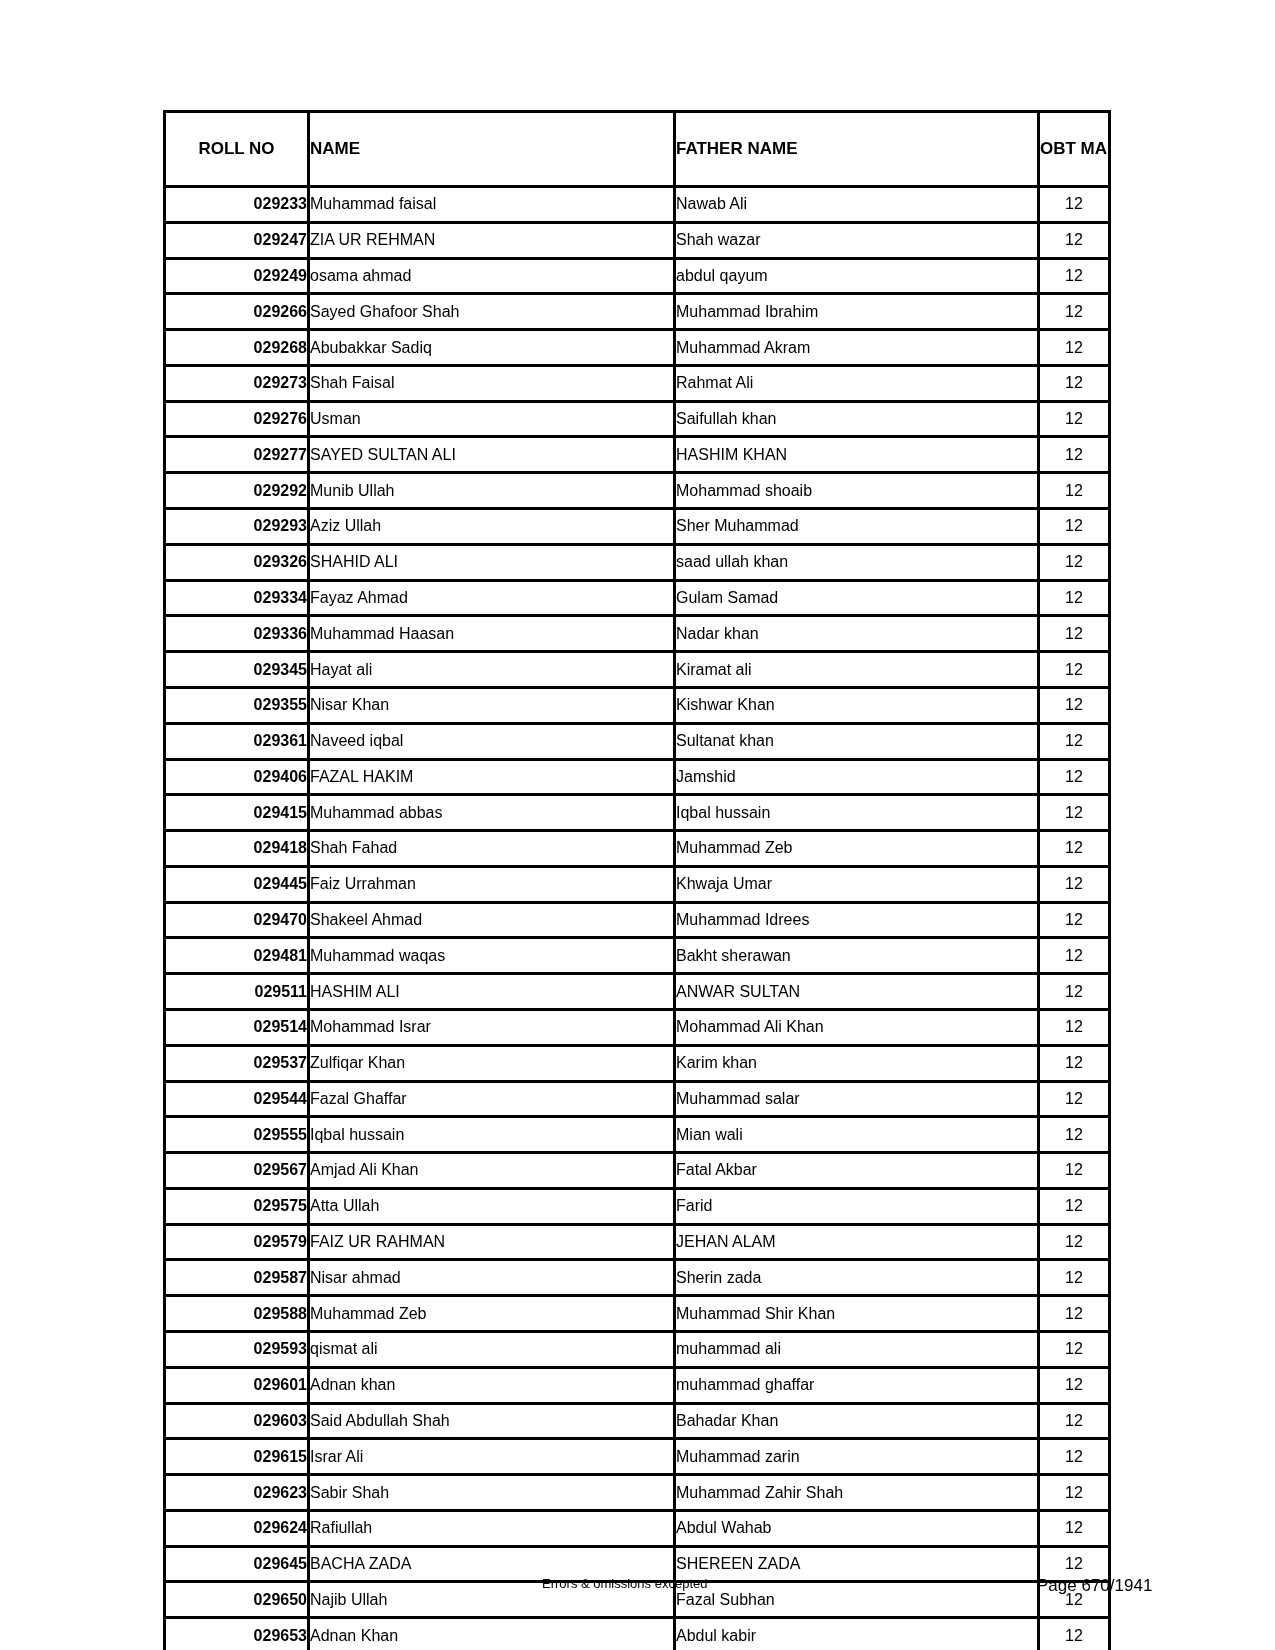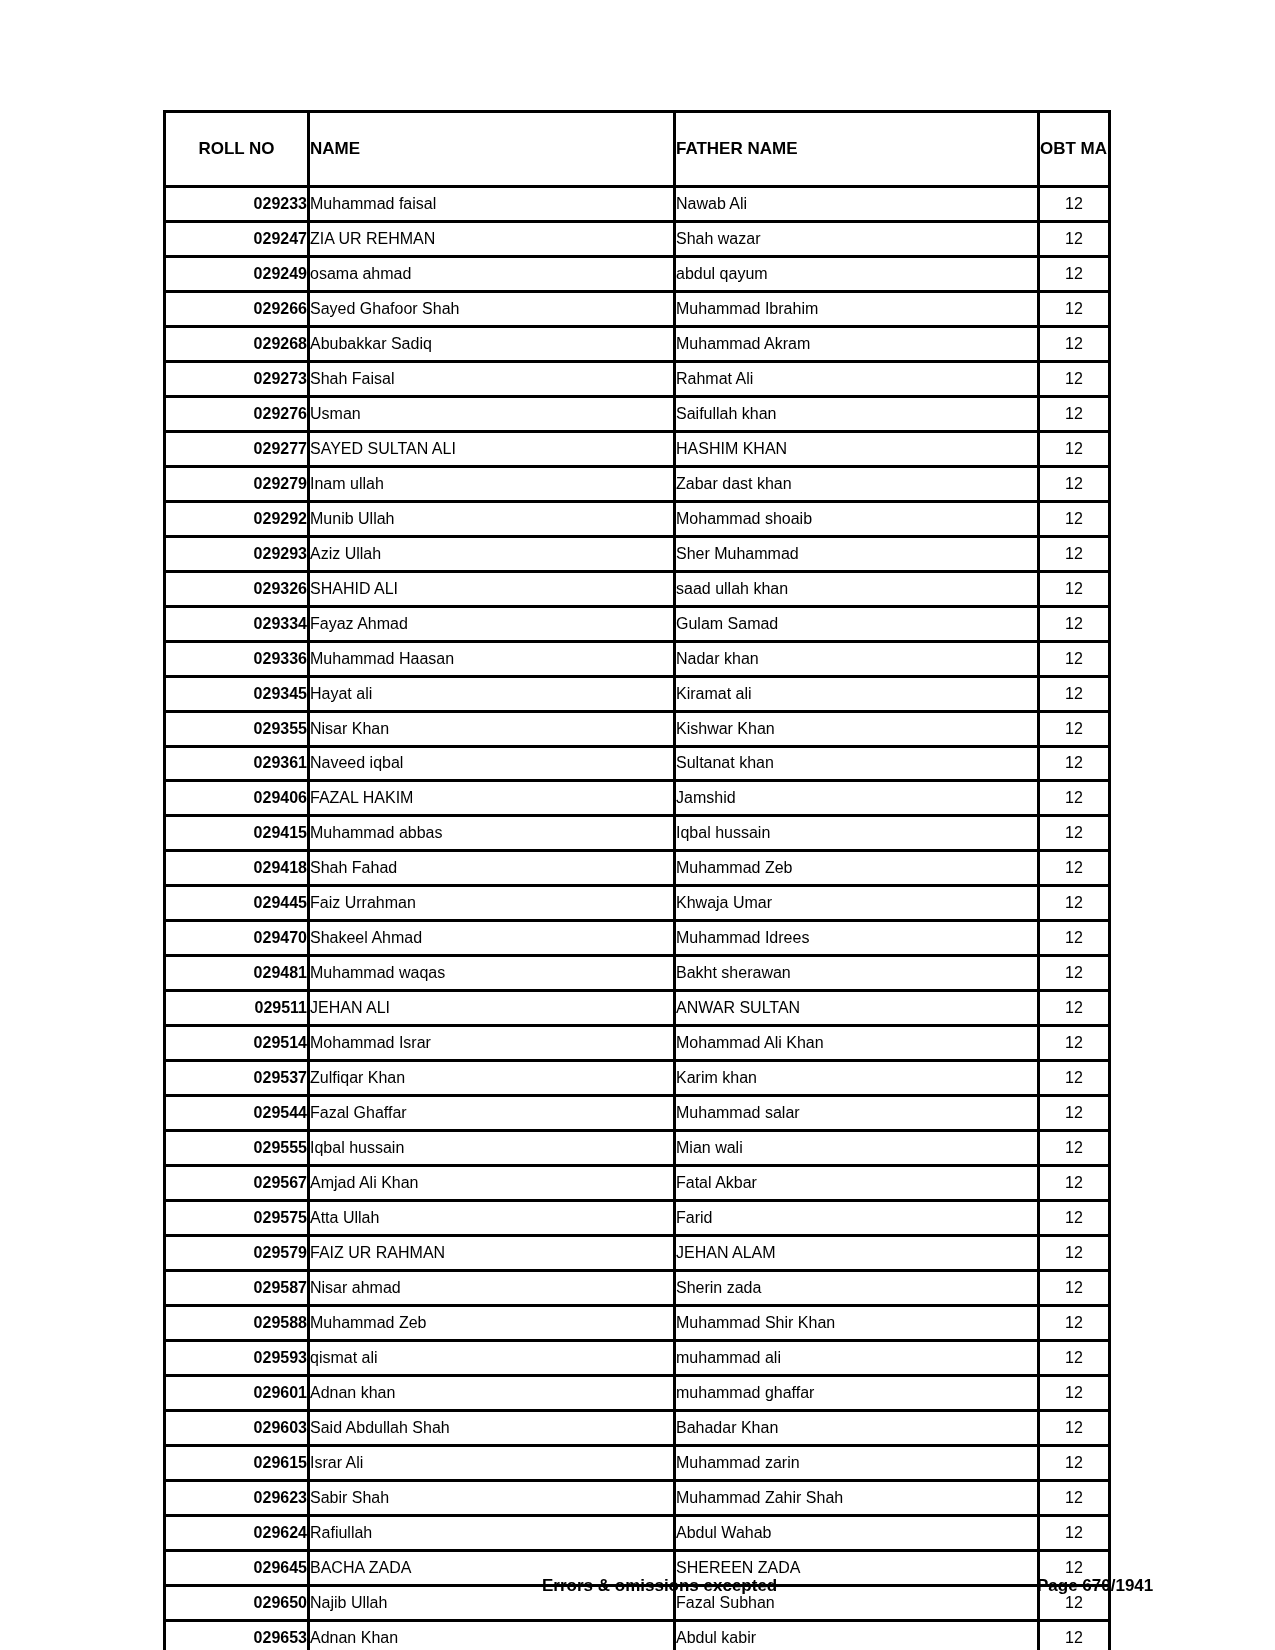--- a/index.html
+++ b/index.html
@@ -58,29 +58,29 @@
     font-size: 16px;
   }
   td.cell-marks {
     text-align: center;
     font-size: 16px;
   }
   .footer-note {
     position: absolute;
     left: 542px;
     top: 1576px;
-    font-size: 17px;
-    font-weight: bold;
+    font-size: 13px;
+    font-weight: normal;
   }
   .page-indicator {
     position: absolute;
     left: 1037px;
     top: 1576px;
     font-size: 17px;
-    font-weight: bold;
+    font-weight: normal;
   }
 </style>
 </head>
 <body>
 
 <div class="page">
 
   <table class="results">
     <colgroup>
       <col style="width:144px">
@@ -148,26 +148,20 @@
     <td class="cell-marks">12</td>
   </tr>
 
   <tr>
     <td class="cell-rollno">029277</td>
     <td class="cell-name">SAYED SULTAN ALI</td>
     <td class="cell-father">HASHIM KHAN</td>
     <td class="cell-marks">12</td>
   </tr>
 
-  <tr>
-    <td class="cell-rollno">029279</td>
-    <td class="cell-name">Inam ullah</td>
-    <td class="cell-father">Zabar dast khan</td>
-    <td class="cell-marks">12</td>
-  </tr>
 
   <tr>
     <td class="cell-rollno">029292</td>
     <td class="cell-name">Munib Ullah</td>
     <td class="cell-father">Mohammad shoaib</td>
     <td class="cell-marks">12</td>
   </tr>
 
   <tr>
     <td class="cell-rollno">029293</td>
@@ -256,21 +250,21 @@
 
   <tr>
     <td class="cell-rollno">029481</td>
     <td class="cell-name">Muhammad waqas</td>
     <td class="cell-father">Bakht sherawan</td>
     <td class="cell-marks">12</td>
   </tr>
 
   <tr>
     <td class="cell-rollno">029511</td>
-    <td class="cell-name">JEHAN ALI</td>
+    <td class="cell-name">HASHIM ALI</td>
     <td class="cell-father">ANWAR SULTAN</td>
     <td class="cell-marks">12</td>
   </tr>
 
   <tr>
     <td class="cell-rollno">029514</td>
     <td class="cell-name">Mohammad Israr</td>
     <td class="cell-father">Mohammad Ali Khan</td>
     <td class="cell-marks">12</td>
   </tr>

